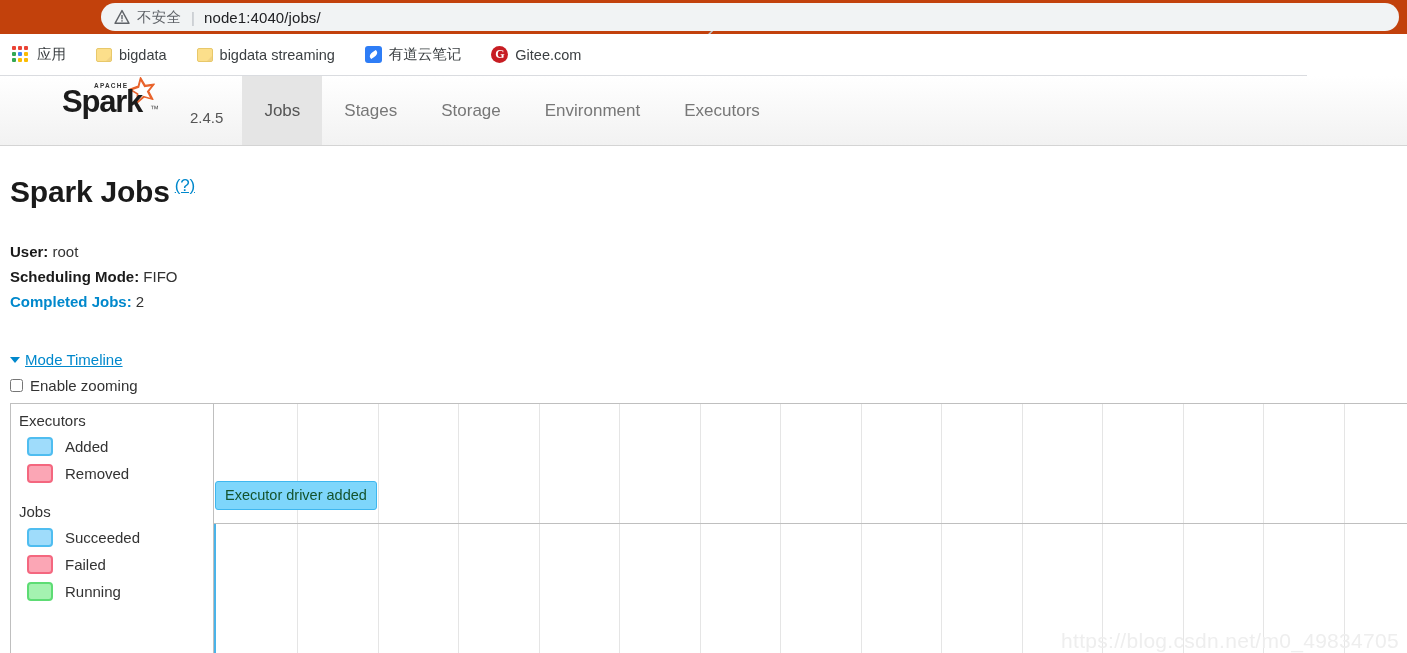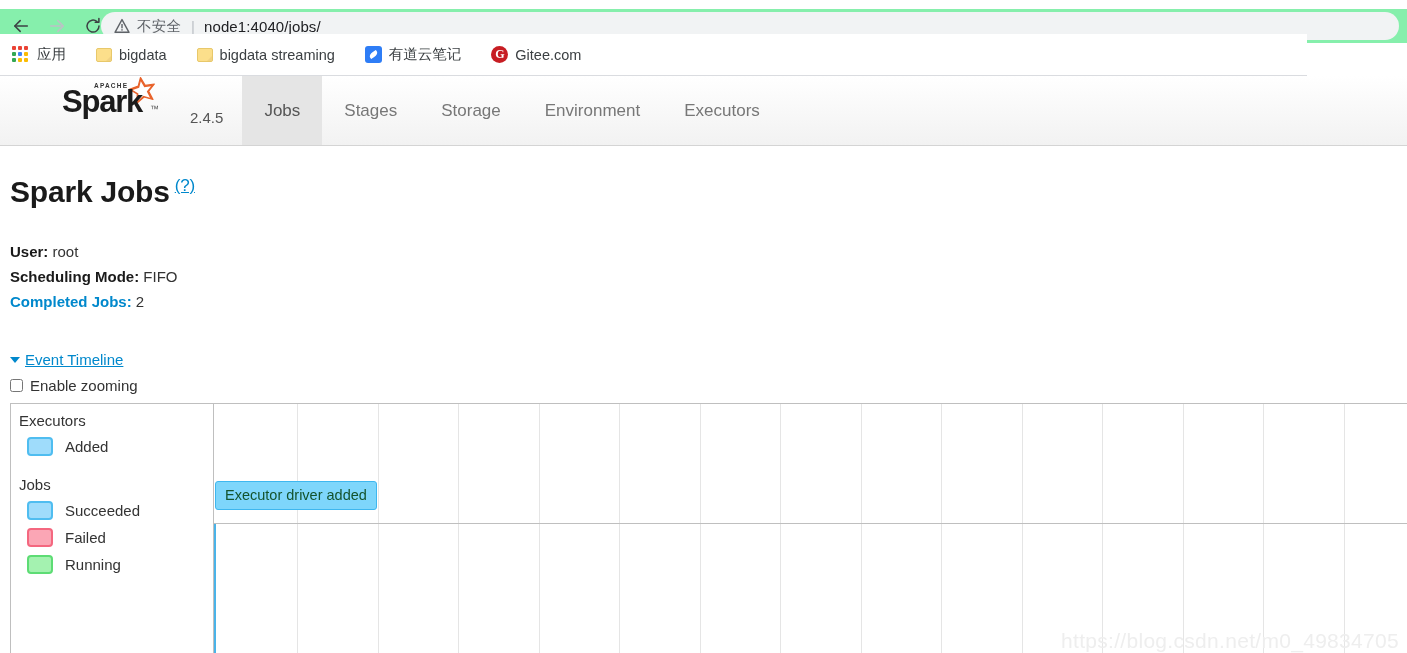--- a/index.html
+++ b/index.html
@@ -13,25 +13,26 @@
     position: relative;
     width: 1407px;
     height: 653px;
     overflow: hidden;
     background: #ffffff;
   }
 
   
   .browser-toolbar {
     position: absolute;
-    left: 0; top: 9px;
+    left: 0; top: 0;
     width: 1407px; height: 34px;
-    background: #86efac;
-    display: flex;
-    align-items: center;
+    background: #c2410c;
+    display: flex;
+    align-items: center;
+    flex-direction: column;
   }
   .nav-btn {
     width: 30px; height: 30px;
     margin-left: 6px;
     display: flex; align-items: center; justify-content: center;
     border-radius: 50%;
   }
   .nav-btn svg { display: block; }
 
   .omnibox {
@@ -442,21 +443,21 @@
       <b>Scheduling Mode:</b>
       <span>FIFO</span>
     </div>
     <div>
       <b class="link">Completed Jobs:</b>
       <span>2</span>
     </div>
   </div>
 
   <a class="timeline-toggle" href="#">
-    <span class="caret"></span><span>Event Timeline</span>
+    <span class="caret"></span><span>Mode Timeline</span>
   </a>
 
   <div class="zoom-row">
     <input type="checkbox" style="">
     <span>Enable zooming</span>
   </div>
 
   <div class="timeline">
     <div class="tl-grid" id="gridlines">
         <div class="tl-vline" style="left: 286px;"></div>
@@ -478,20 +479,24 @@
 
     <div class="tl-marker" style="left:203px; top:120px; bottom:0;"></div>
 
     <div class="tl-labels">
       <div style="padding-top:8px">
         <div class="tl-group-title">Executors</div>
         <div class="tl-legend-item">
           <span class="swatch" style="background:#9fdcfb;border:2px solid #4fbdf0"></span>
           <span class="tl-legend-label">Added</span>
         </div>
+        <div class="tl-legend-item">
+          <span class="swatch" style="background:#fba6b5;border:2px solid #f4677f"></span>
+          <span class="tl-legend-label">Removed</span>
+        </div>
       </div>
 
       <div style="padding-top:9px; margin-top:11px">
         <div class="tl-group-title">Jobs</div>
         <div class="tl-legend-item">
           <span class="swatch" style="background:#9fdcfb;border:2px solid #4fbdf0"></span>
           <span class="tl-legend-label">Succeeded</span>
         </div>
         <div class="tl-legend-item">
           <span class="swatch" style="background:#fba6b5;border:2px solid #f4677f"></span>

